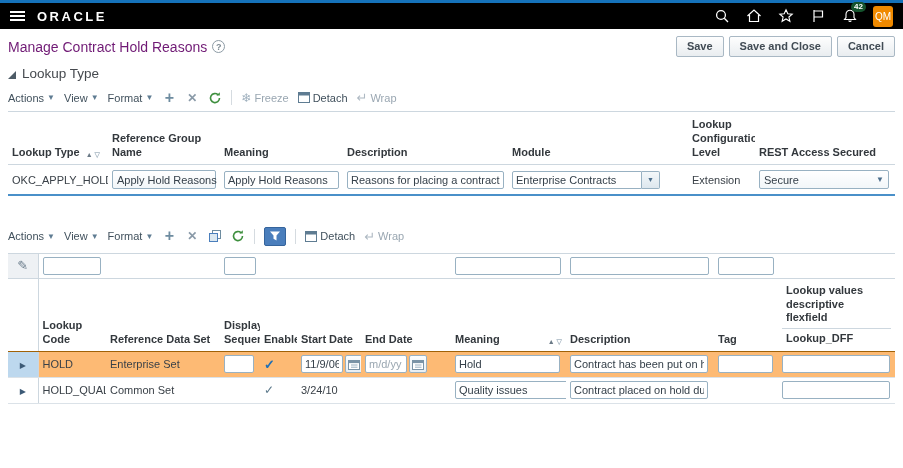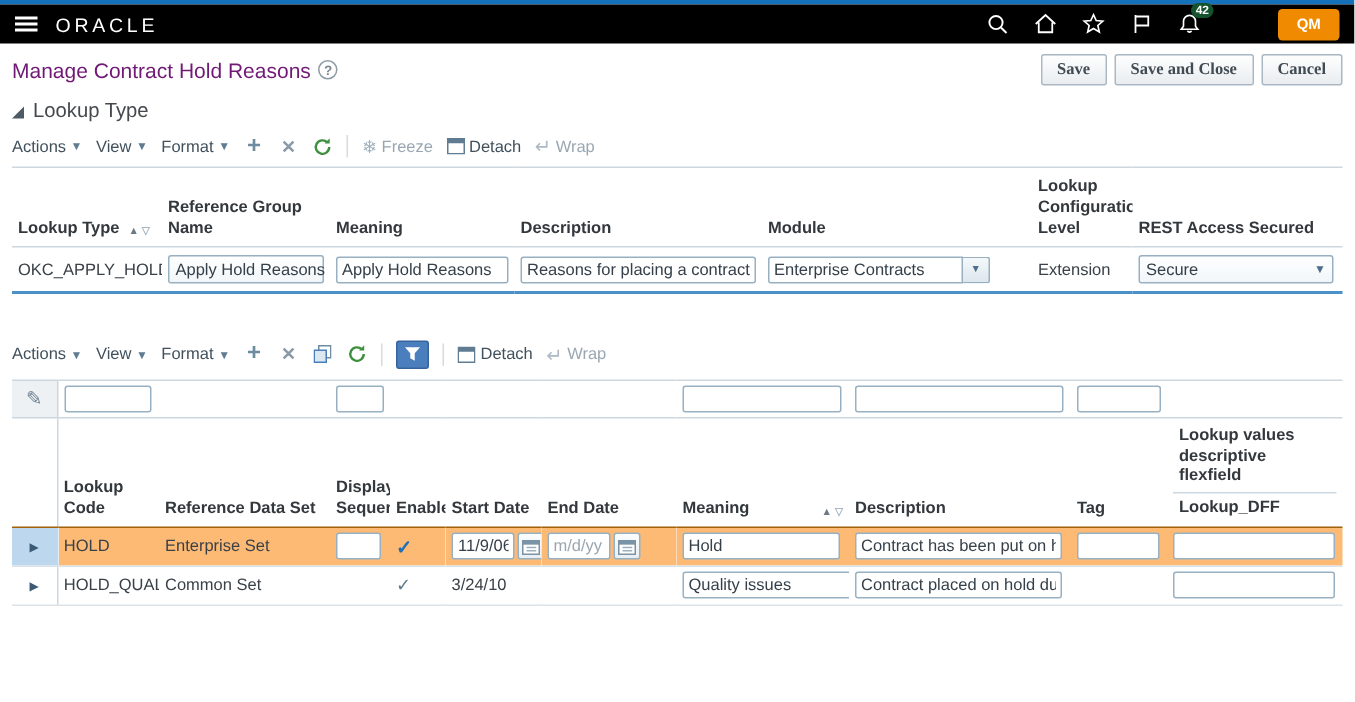--- a/index.html
+++ b/index.html
@@ -11,44 +11,44 @@
   }
 
   
   .topline { height:3px; background:#1572ba; }
   .appbar {
     height:26px; background:#000; display:flex; align-items:center;
     padding:0 10px; color:#fff;
   }
   .hamburger { width:15px; display:flex; flex-direction:column; gap:2px; cursor:pointer; }
   .hamburger i { display:block; height:2px; background:#fff; }
-  .brand { margin-left:12px; font-weight:normal; font-size:13px; letter-spacing:2.5px; color:#fff; }
+  .brand { margin-left:12px; font-weight:bold; font-size:13px; letter-spacing:2.5px; color:#fff; }
   .appbar-right { margin-left:auto; display:flex; align-items:center; gap:15px; }
   .gicon { width:17px; height:17px; display:inline-flex; align-items:center; justify-content:center; cursor:pointer; }
   .bellwrap { position:relative; }
   .badge {
     position:absolute; top:-6px; right:-8px; background:#14532d; color:#fff;
     border-radius:8px; font-size:8px; font-weight:bold; padding:1px 3px; line-height:1;
   }
   .avatar {
-    width:41px; height:21px; border-radius:3px; background:#f08a00; color:#fff;
-    font-weight:bold; font-size:10px; display:flex; align-items:center; justify-content:center; cursor:pointer;margin-left:36px;
+    width:20px; height:21px; border-radius:3px; background:#f08a00; color:#fff;
+    font-weight:normal; font-size:10px; display:flex; align-items:center; justify-content:center; cursor:pointer;
   }
 
   
   .page-header { display:flex; align-items:center; padding:7px 8px 5px 8px; }
   .page-title { font-size:14px; font-weight:normal; color:#701a75; margin:0; }
   .help-icon {
     width:13px; height:13px; border:1px solid #8d9ba5; border-radius:50%;
     color:#7c8992; font-size:9px; font-weight:bold; display:inline-flex;
     align-items:center; justify-content:center; margin-left:5px; cursor:pointer;
   }
   .page-actions { margin-left:auto; display:flex; gap:5px; }
   .btn {
-    font-family:Liberation Serif, serif; font-size:11px; font-weight:bold; color:#414b54;
+    font-family:Liberation Sans, sans-serif; font-size:11px; font-weight:bold; color:#414b54;
     background:linear-gradient(#fefefe,#e9edf0); border:1px solid #a9b8c4;
     border-radius:2px; padding:3px 10px; cursor:pointer; line-height:1.2;
   }
 
   
   .section-title { display:flex; align-items:flex-end; gap:6px; font-size:13.5px; color:#45494e; margin:4px 0 2px 8px; }
   .disclosure { width:0; height:0; border-left:8px solid transparent; border-bottom:8px solid #4d5b66; margin-bottom:2px; }
 
   .toolbar { display:flex; align-items:center; gap:9px; padding:7px 8px 6px 8px; color:#40505c; }
   .mi { display:inline-flex; align-items:center; gap:3px; cursor:pointer; }

